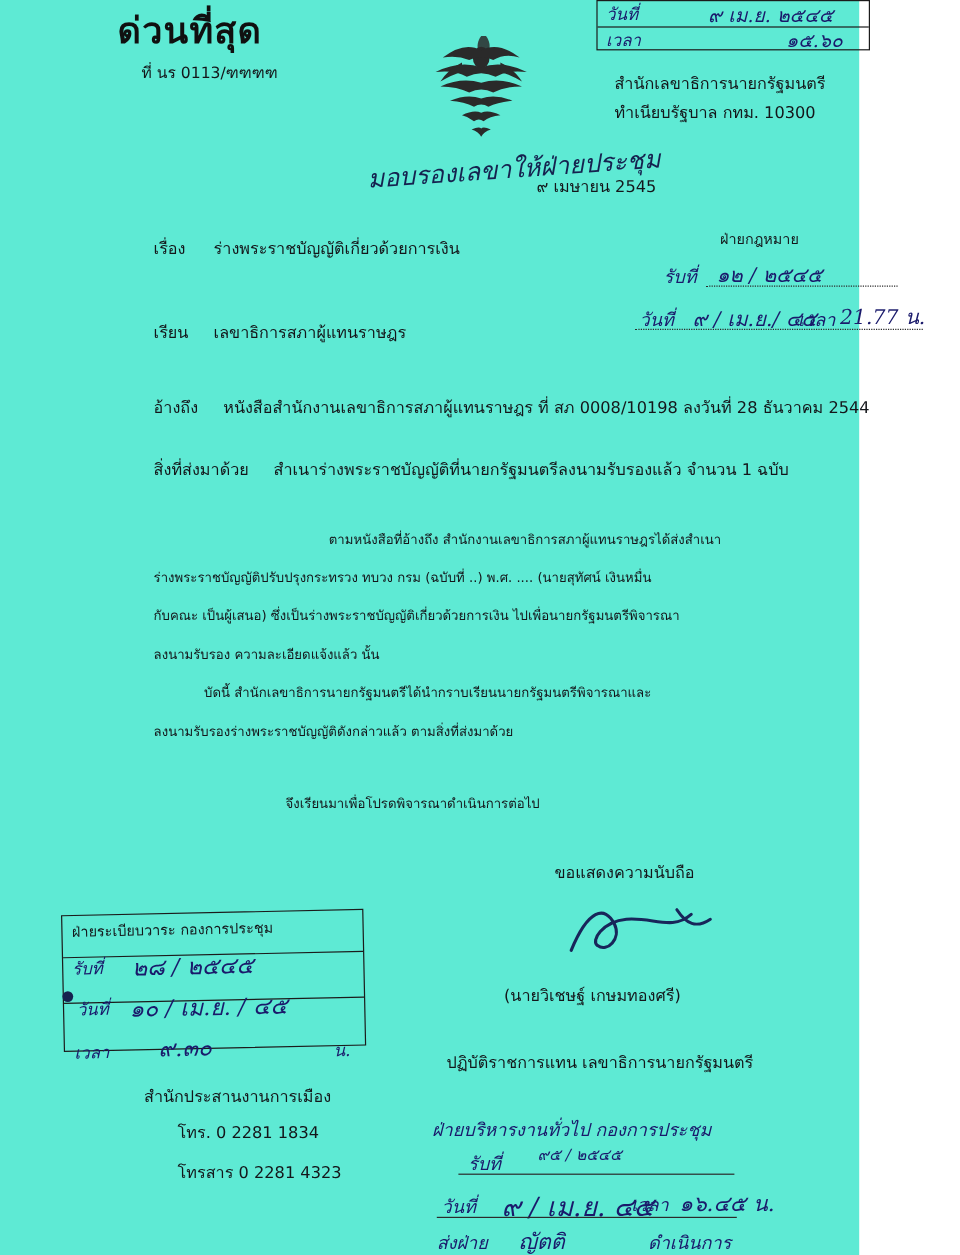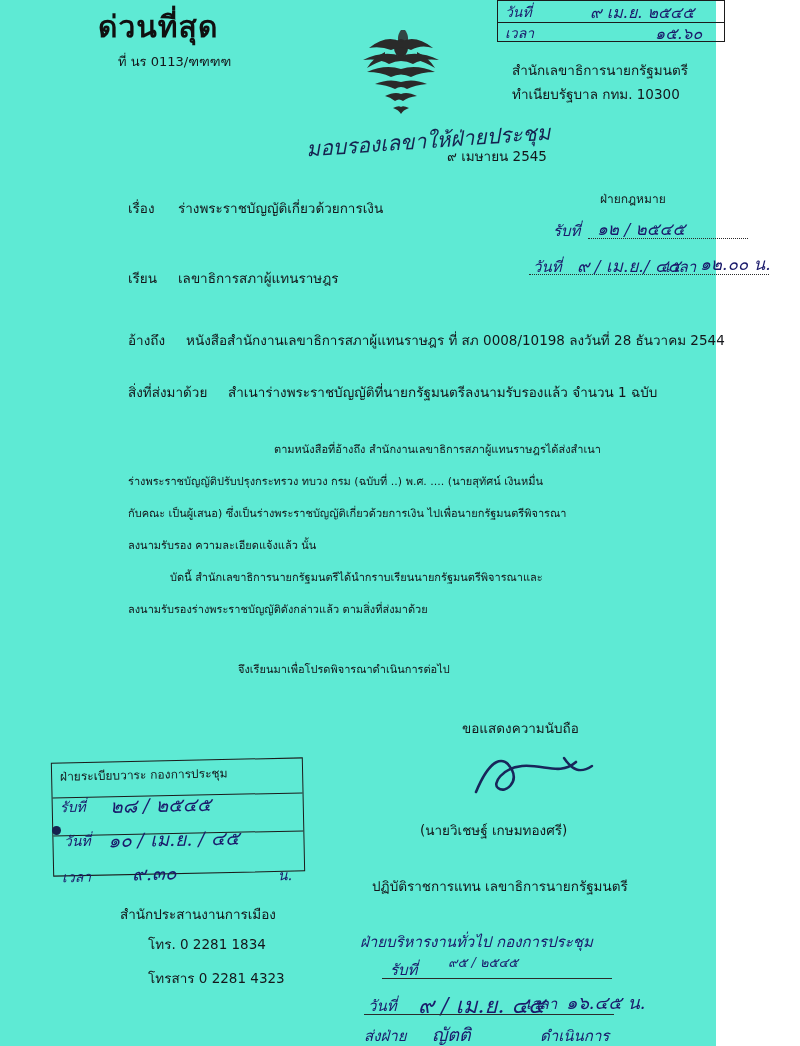--- a/index.html
+++ b/index.html
@@ -134,21 +134,21 @@
   <div class="t" style="left:128px; top:198px;">เรื่อง</div>
   <div class="t" style="left:178px; top:198px;">ร่างพระราชบัญญัติเกี่ยวด้วยการเงิน</div>
 
   <div class="t small" style="left:580px; top:190px;margin-left:20px;">ฝ่ายกฎหมาย</div>
   <div class="hand" style="left:553px; top:219px;">รับที่</div>
   <div class="hand" style="left:597px; top:215px; font-size:17px;">๑๒ / ๒๕๔๕</div>
   <div class="dotline" style="left:588px; top:238px; width:160px;"></div>
   <div class="hand" style="left:533px; top:255px;">วันที่</div>
   <div class="hand" style="left:577px; top:252px; font-size:17px;">๙ / เม.ย./ ๔๕</div>
   <div class="hand" style="left:665px; top:255px;">เวลา</div>
-  <div class="hand" style="left:700px; top:250px; font-size:17px;">๑๒.๐๐ น.</div>
+  <div class="hand" style="left:700px; top:250px; font-size:17px;">21.77 น.</div>
   <div class="dotline" style="left:529px; top:274px; width:240px;"></div>
 
   <div class="t" style="left:128px; top:268px;">เรียน</div>
   <div class="t" style="left:178px; top:268px;">เลขาธิการสภาผู้แทนราษฎร</div>
 
   <div class="t" style="left:128px; top:330px;">อ้างถึง</div>
   <div class="t" style="left:186px; top:330px;">หนังสือสำนักงานเลขาธิการสภาผู้แทนราษฎร ที่ สภ 0008/10198 ลงวันที่ 28 ธันวาคม 2544</div>
 
   <div class="t" style="left:128px; top:382px;">สิ่งที่ส่งมาด้วย</div>
   <div class="t" style="left:228px; top:382px;">สำเนาร่างพระราชบัญญัติที่นายกรัฐมนตรีลงนามรับรองแล้ว จำนวน 1 ฉบับ</div>

